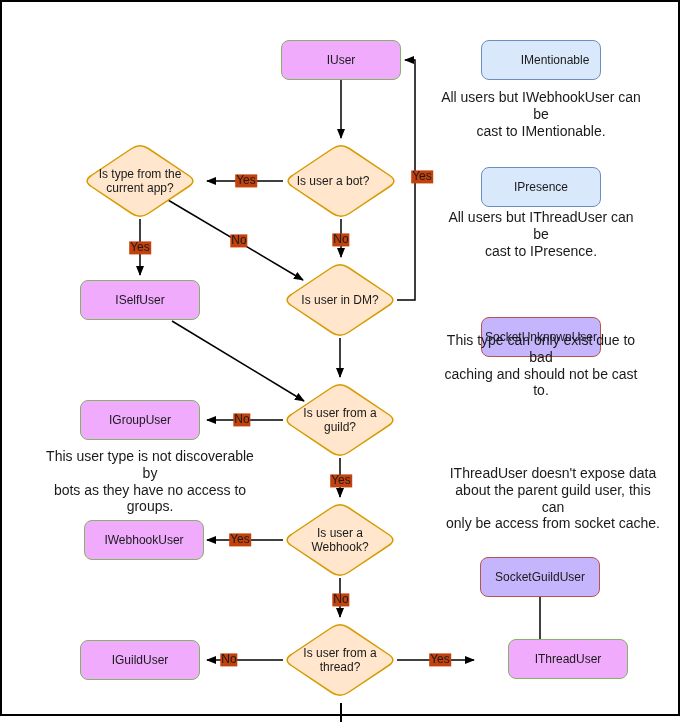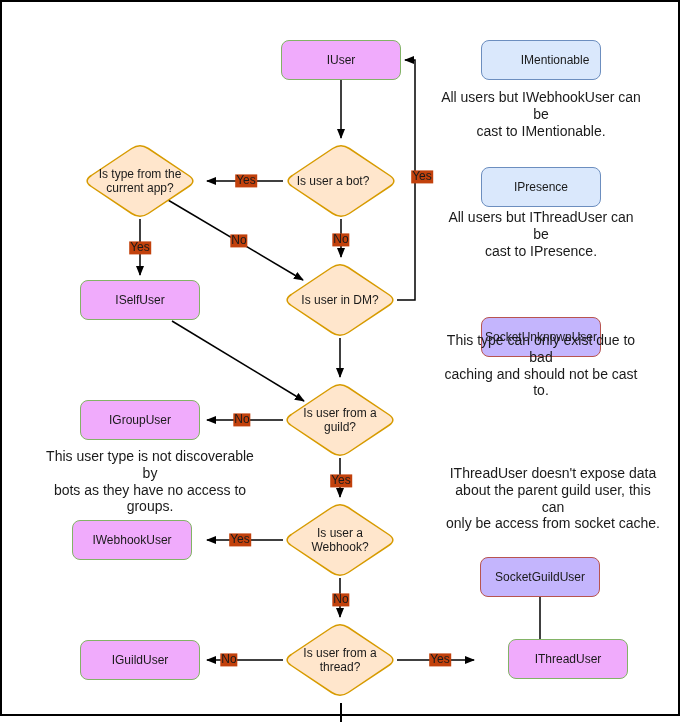--- a/index.html
+++ b/index.html
@@ -94,21 +94,21 @@
     </div>
   <div class="node green" style="left:80px;  top:280px;">
       <span>ISelfUser</span>
     </div>
   <div class="node red" style="left:481px; top:281px;">
       <span>SocketUnknownUser</span>
     </div>
   <div class="node green" style="left:80px;  top:400px;">
       <span>IGroupUser</span>
     </div>
-  <div class="node green" style="left:72px;  top:520px;justify-content:center;">
+  <div class="node green" style="left:84px;  top:520px;justify-content:center;">
       <span>IWebhookUser</span>
     </div>
   <div class="node red" style="left:480px; top:521px;">
       <span>SocketGuildUser</span>
     </div>
   <div class="node green" style="left:80px;  top:640px;">
       <span>IGuildUser</span>
     </div>
   <div class="node green" style="left:480px; top:639px;margin-left:28px;">
       <span>IThreadUser</span>

